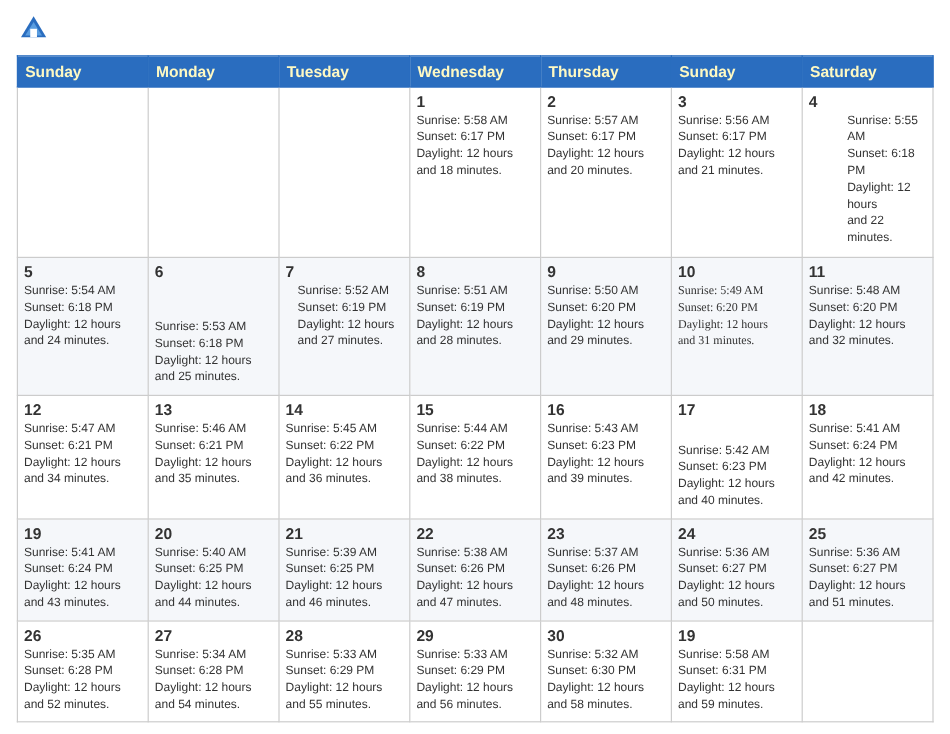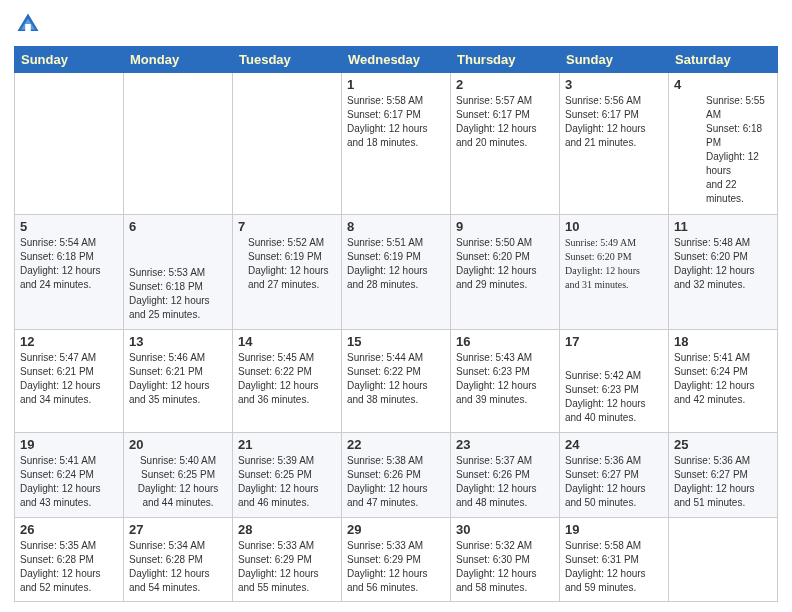--- a/index.html
+++ b/index.html
@@ -268,21 +268,21 @@
         <tr>
           <td>
             <span class="day-num">19</span>
             <div class="day-info" style="white-space: pre-line;">Sunrise: 5:41 AM
 Sunset: 6:24 PM
 Daylight: 12 hours
 and 43 minutes.</div>
           </td>
           <td>
             <span class="day-num">20</span>
-            <div class="day-info" style="white-space: pre-line; text-align: center;">Sunrise: 5:40 AM
+            <div class="day-info" style="white-space: pre-line;">Sunrise: 5:40 AM
 Sunset: 6:25 PM
 Daylight: 12 hours
 and 44 minutes.</div>
           </td>
           <td>
             <span class="day-num">21</span>
             <div class="day-info" style="white-space: pre-line;">Sunrise: 5:39 AM
 Sunset: 6:25 PM
 Daylight: 12 hours
 and 46 minutes.</div>

